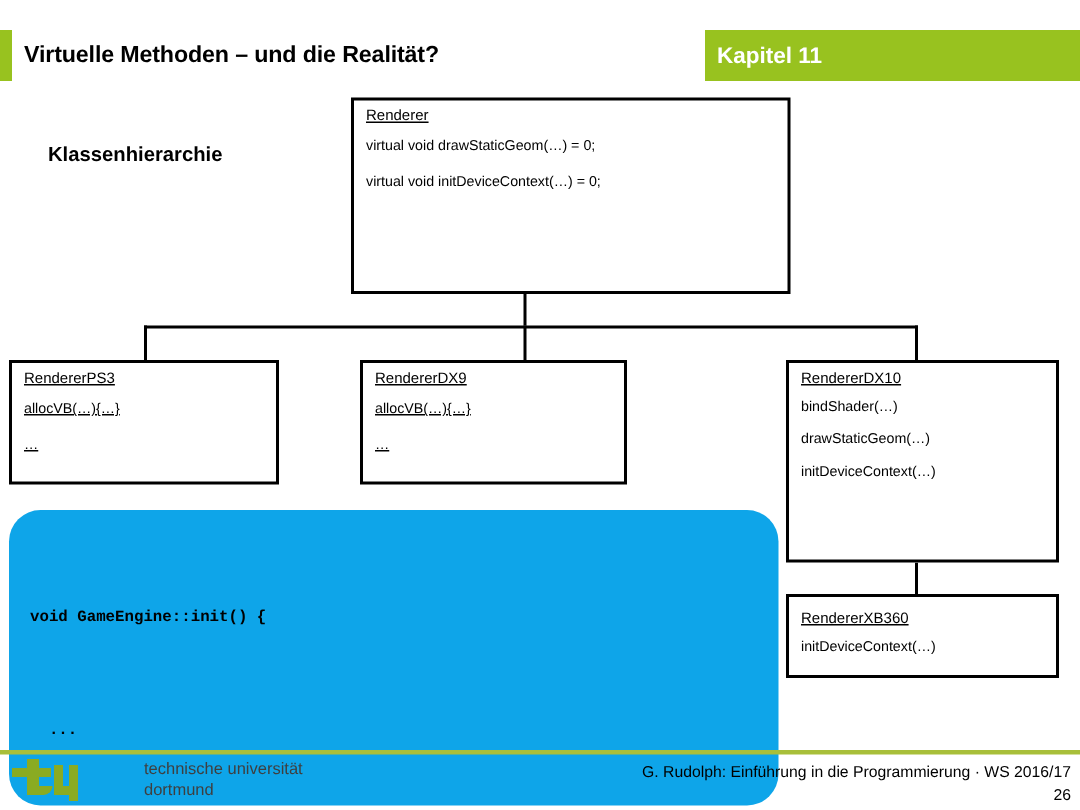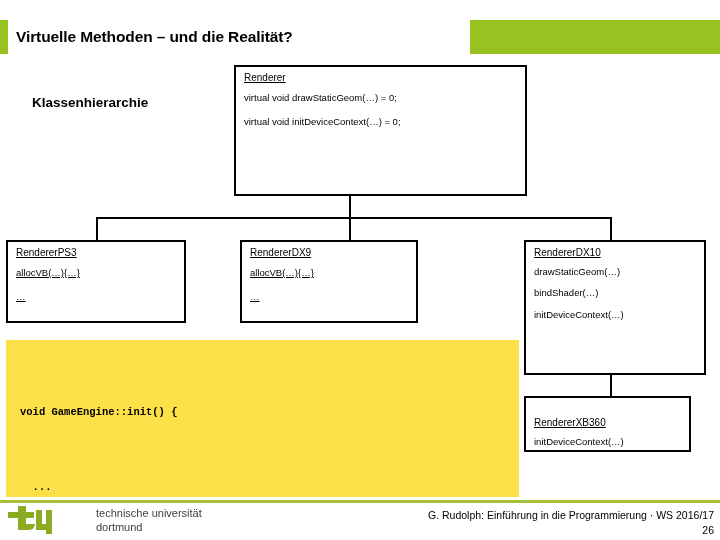--- a/index.html
+++ b/index.html
@@ -125,23 +125,23 @@
     width: 182px;
     height: 135px;
     padding: 5px 0 0 8px;
   }
   #box-dx10 .uml-title { margin-bottom: 9px; }
   #box-dx10 .uml-member { margin-bottom: 11px; }
 
   #box-xb360 {
     left: 524px;
     top: 396px;
-    width: 167px;
+    width: 182px;
     height: 56px;
-    padding: 19px 0 0 8px;
+    padding: 9px 0 0 8px;
   }
   #box-xb360 .uml-title { margin-bottom: 9px; }
   #box-xb360 .uml-member { margin-bottom: 0px; }
 
   
   .conn {
     position: absolute;
     background: #000000;
   }
   #conn-stem        { left: 349px; top: 196px; width: 2px;  height: 21px; }
@@ -150,30 +150,31 @@
   #conn-drop-mid    { left: 349px; top: 217px; width: 2px;  height: 23px; }
   #conn-drop-right  { left: 610px; top: 217px; width: 2px;  height: 23px; }
   #conn-dx10-xb360  { left: 610px; top: 375px; width: 2px;  height: 21px; }
 
   
   #code-block {
     position: absolute;
     left: 6px;
     top: 340px;
     width: 513px;
-    height: 157px;
-    background: #fde047;
+    height: 197px;
+    background: #0ea5e9;
     box-sizing: border-box;
     padding: 10px 0 0 14px;
     font-family: "Liberation Mono", "DejaVu Sans Mono", monospace;
     font-size: 10.5px;
     font-weight: bold;
     color: #000000;
     line-height: 25px;
     white-space: pre;
+    border-radius: 21px;
   }
   .code-line { white-space: pre; }
 
   
   #footer-rule {
     position: absolute;
     left: 0;
     top: 500px;
     width: 720px;
     height: 3px;
@@ -252,20 +253,21 @@
   }
 </style>
 </head>
 <body>
 
 <div id="header-bar">
   <div id="header-green"></div>
   <div id="header-title-plate">
     <span id="header-title">Virtuelle Methoden – und die Realität?</span>
   </div>
+  <div id="header-chapter">Kapitel 11</div>
 </div>
 
 <div id="slide-label">Klassenhierarchie</div>
 
 <div class="conn" id="conn-stem"></div>
 <div class="conn" id="conn-bus"></div>
 <div class="conn" id="conn-drop-left"></div>
 <div class="conn" id="conn-drop-mid"></div>
 <div class="conn" id="conn-drop-right"></div>
 <div class="conn" id="conn-dx10-xb360"></div>
@@ -283,22 +285,22 @@
 </div>
 
 <div class="uml-box" id="box-dx9">
   <div class="uml-title">RendererDX9</div>
   <div class="uml-member">allocVB(…){…}</div>
   <div class="uml-member">…</div>
 </div>
 
 <div class="uml-box" id="box-dx10">
   <div class="uml-title">RendererDX10</div>
+  <div class="uml-member">bindShader(…)</div>
   <div class="uml-member">drawStaticGeom(…)</div>
-  <div class="uml-member">bindShader(…)</div>
   <div class="uml-member">initDeviceContext(…)</div>
 </div>
 
 <div class="uml-box" id="box-xb360">
   <div class="uml-title">RendererXB360</div>
   <div class="uml-member">initDeviceContext(…)</div>
 </div>
 
 <div id="code-block">
   <div class="code-line">void GameEngine::init() {</div>

